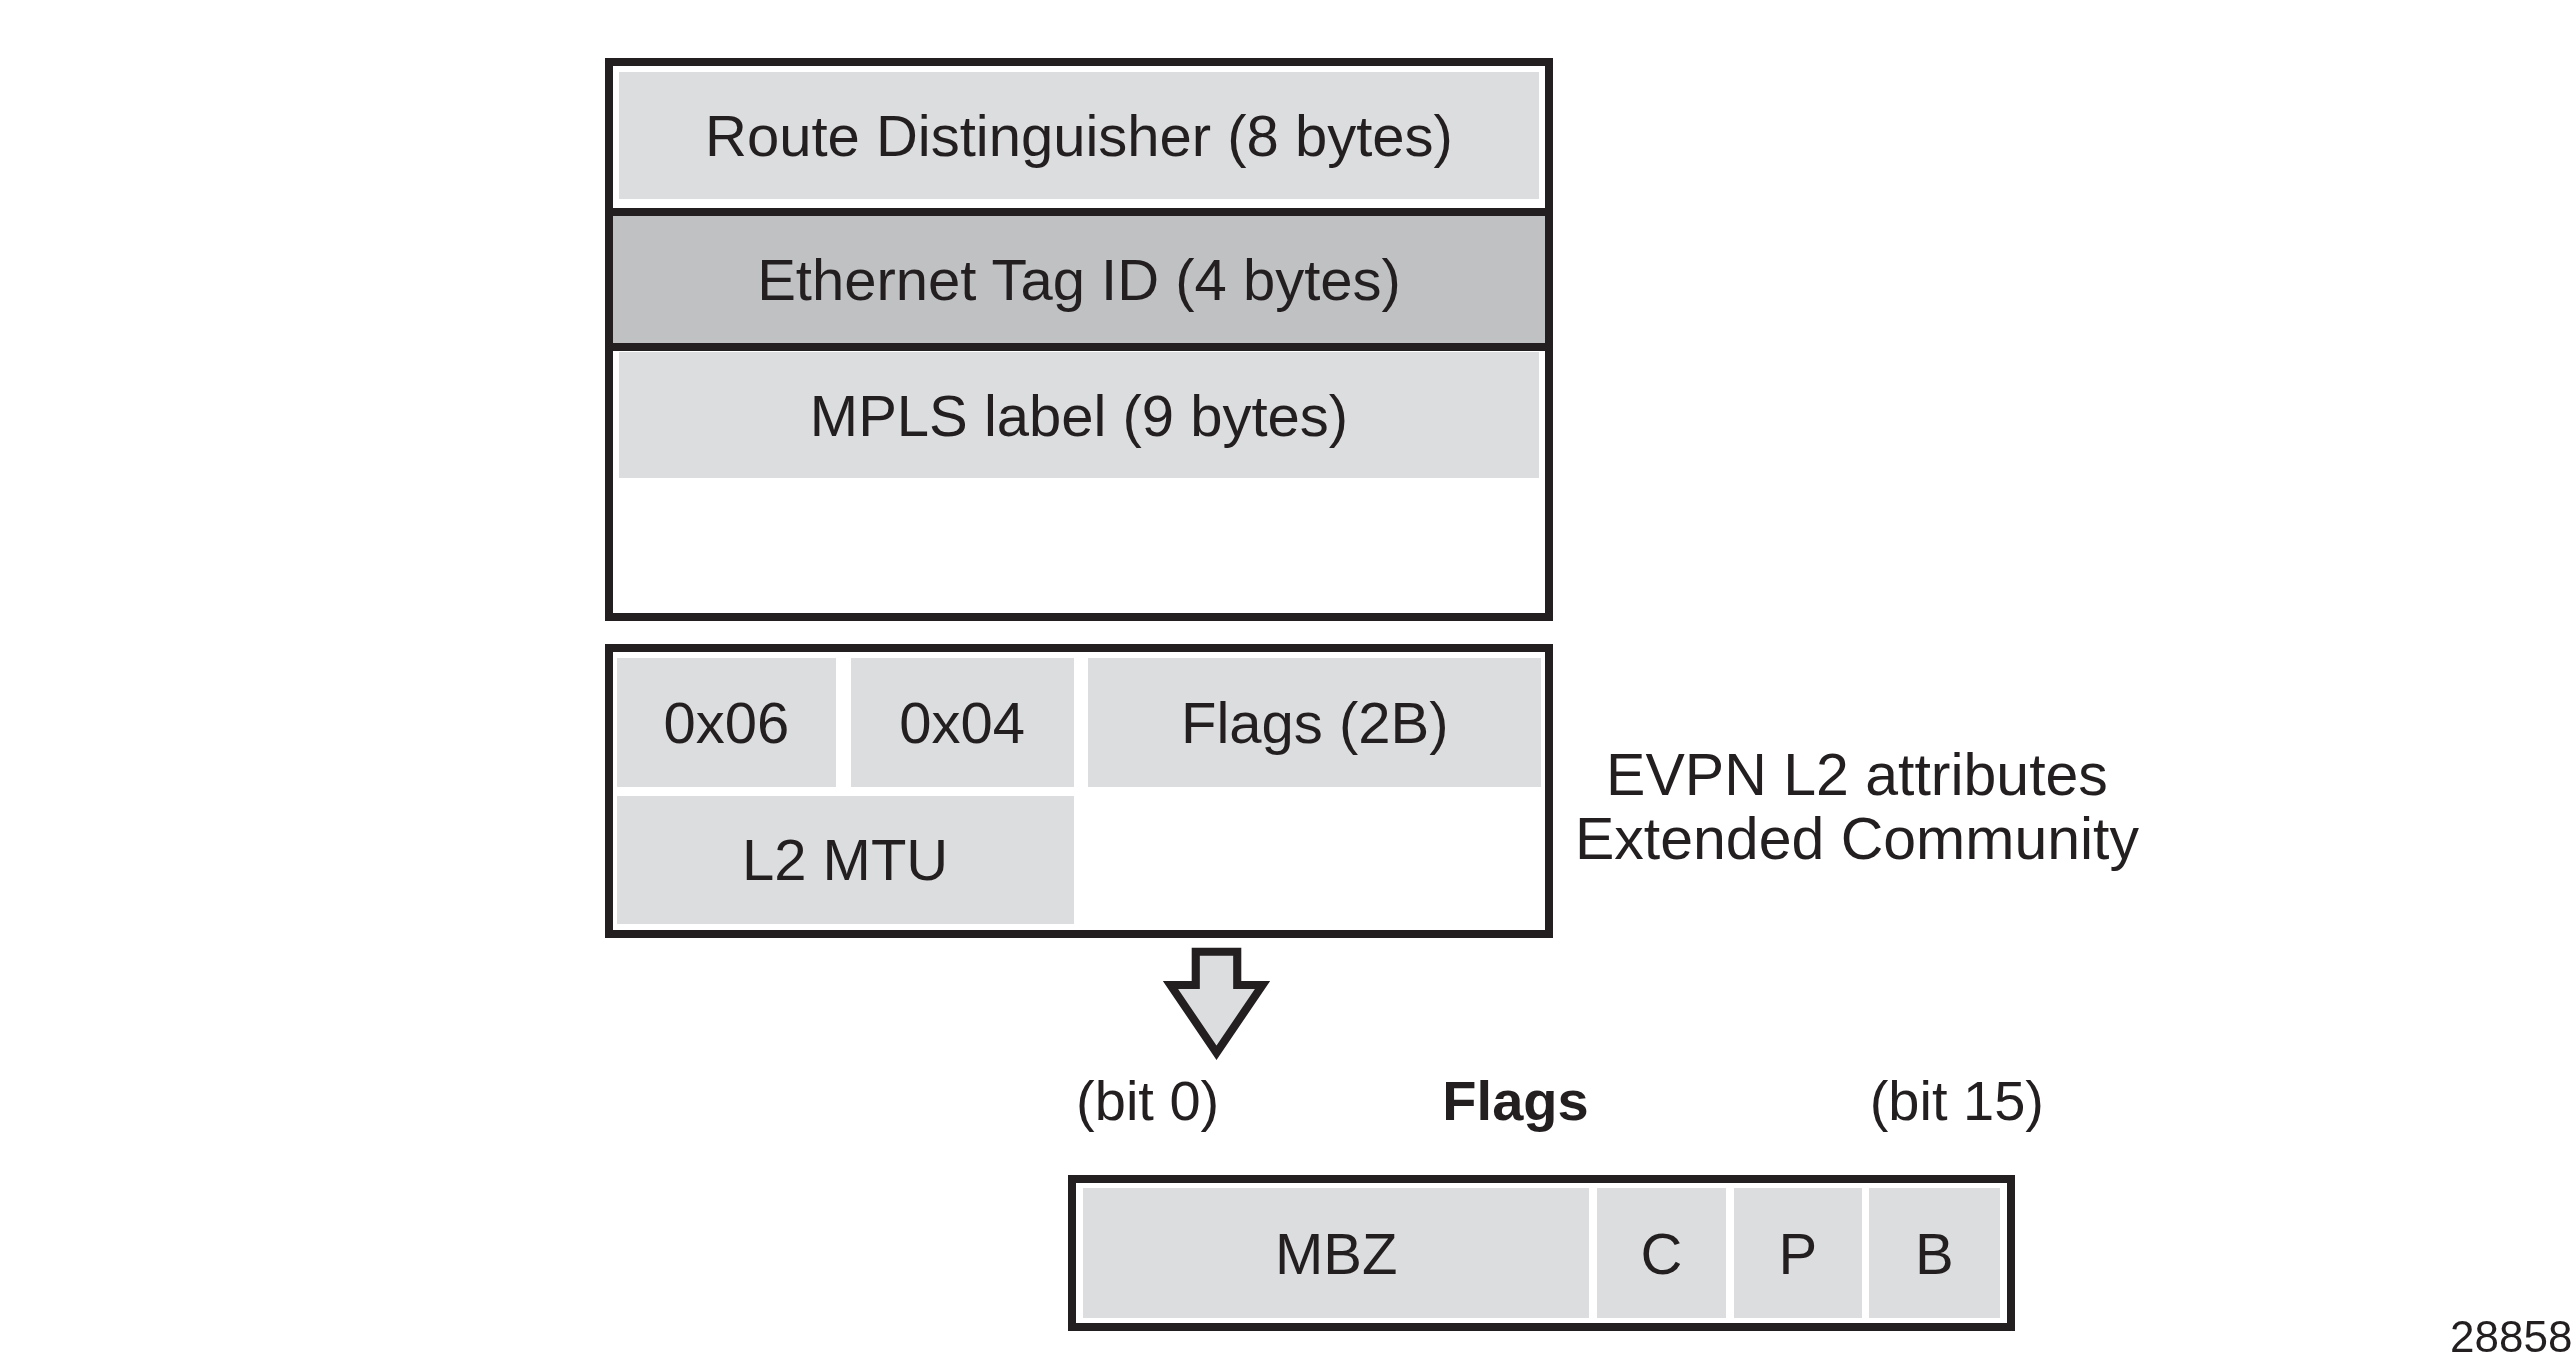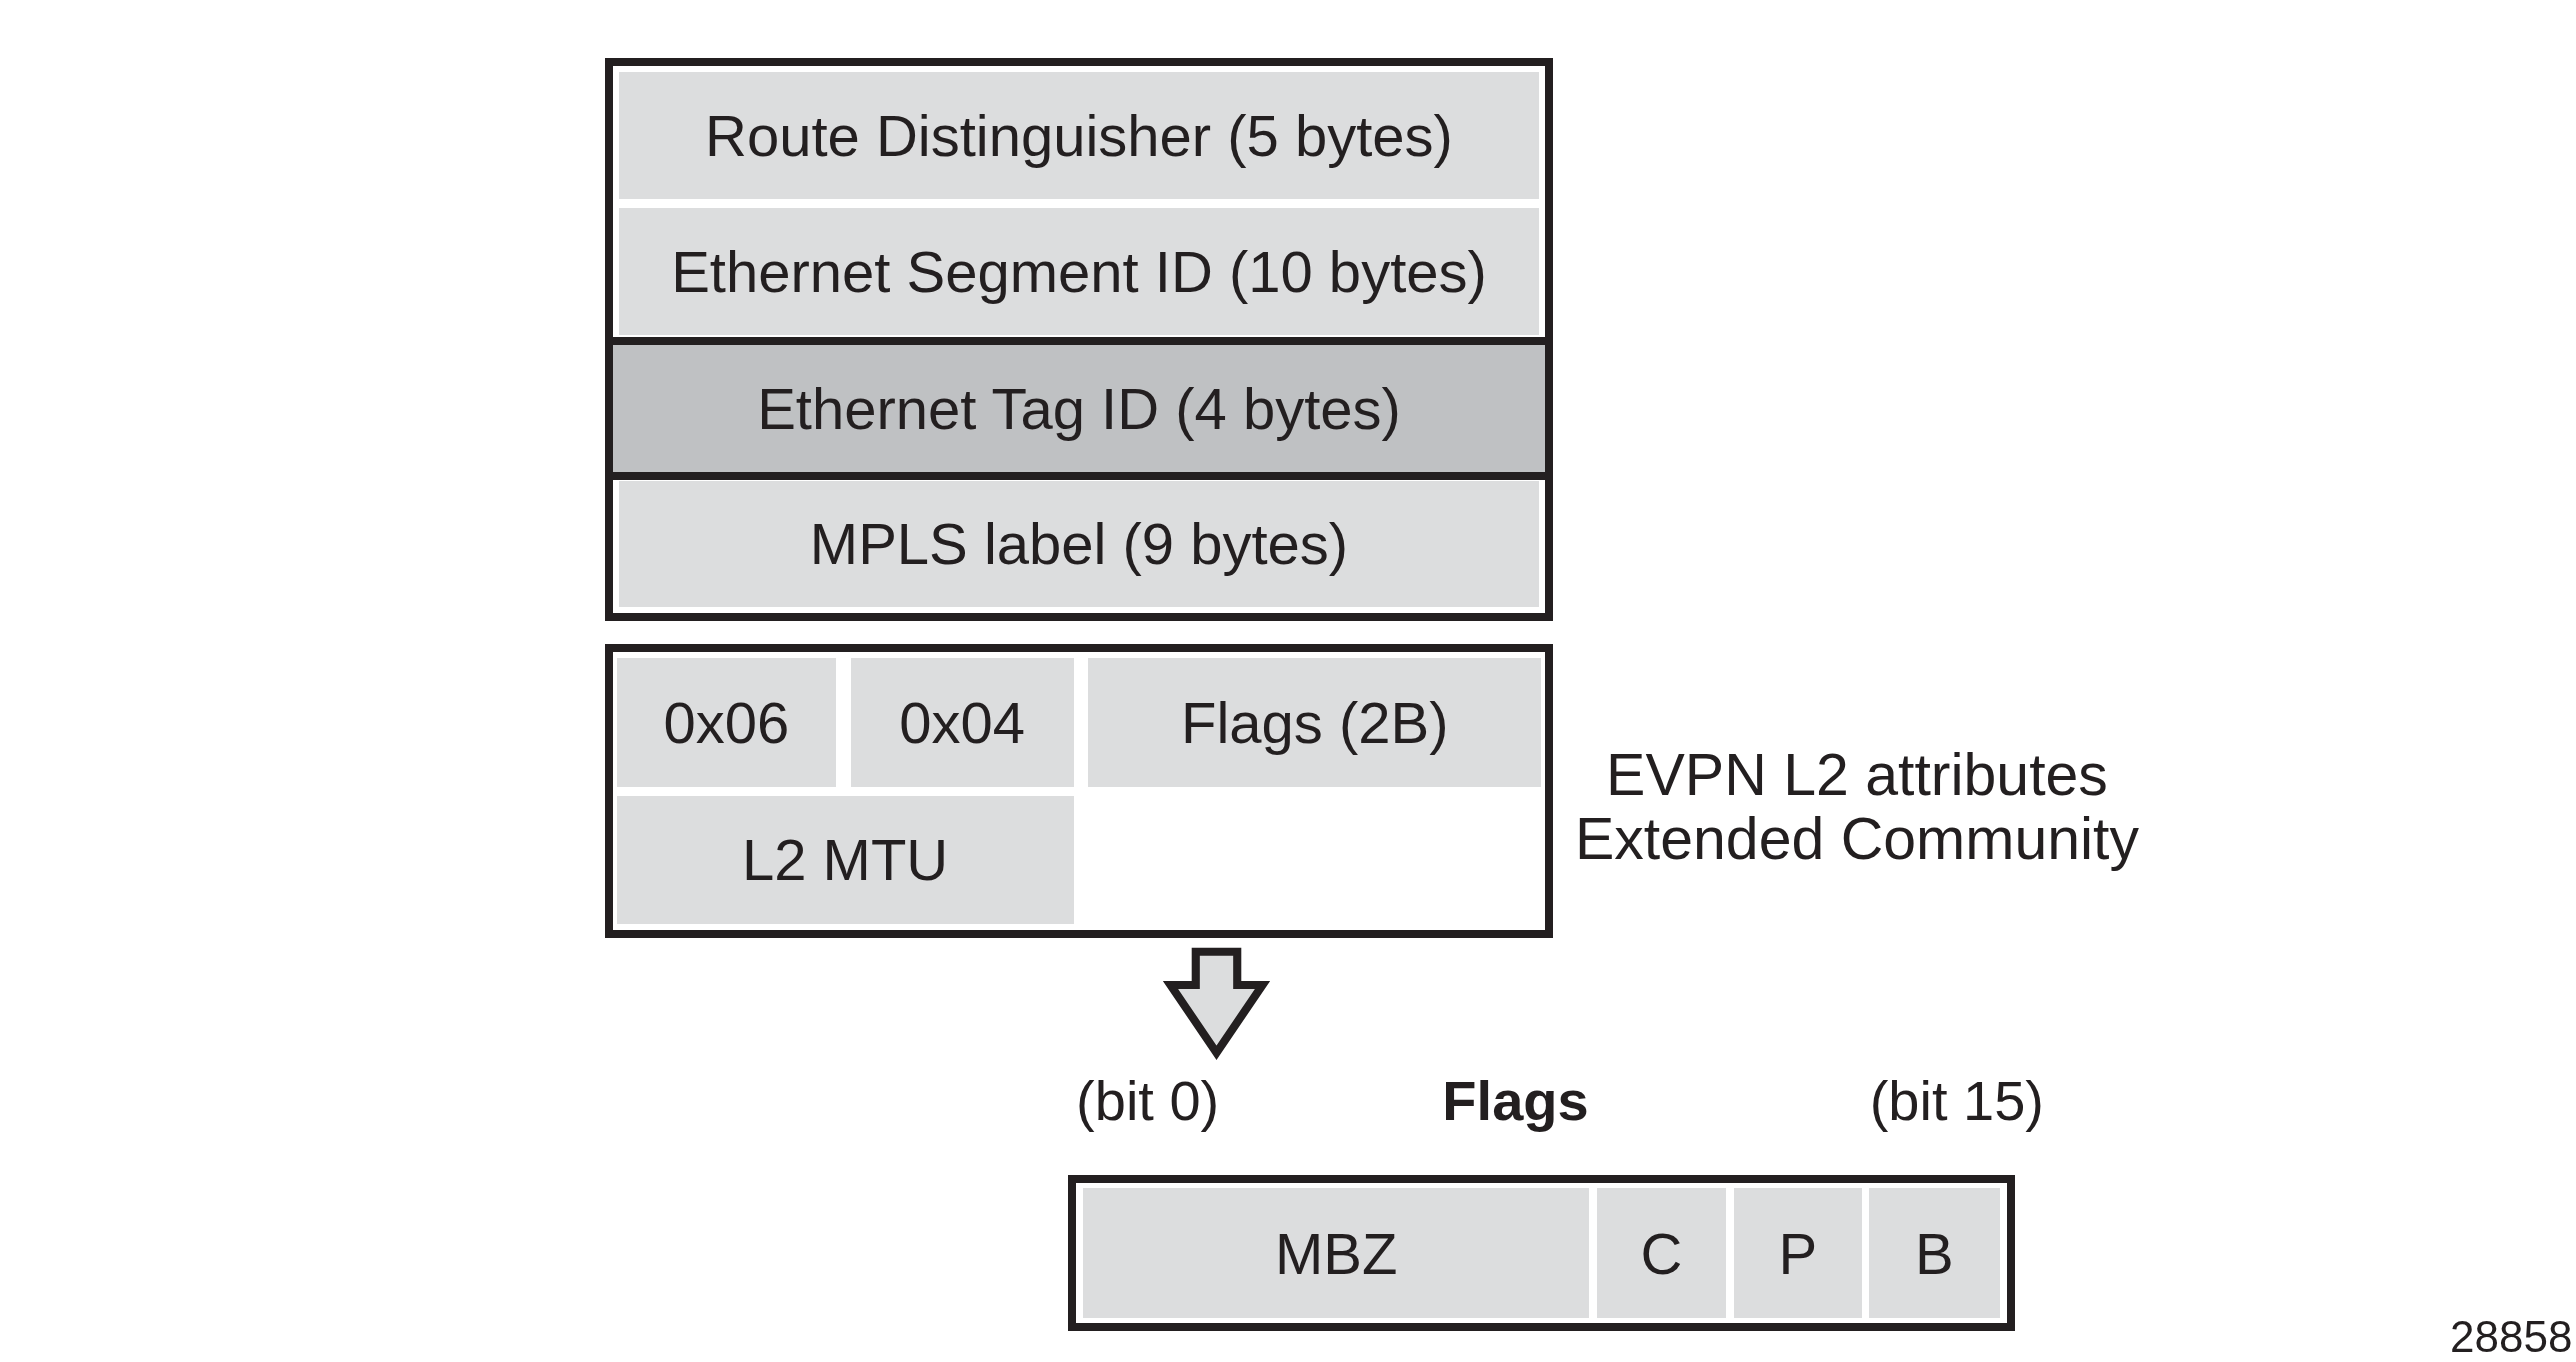--- a/index.html
+++ b/index.html
@@ -44,22 +44,21 @@
   .flags-box{left:1068px;top:1139px;width:947px;height:156px;padding:5.4px 7.2px;display:grid;
              grid-template-columns:561fr 144fr 142fr 145fr;column-gap:7.2px;margin-top:36px;}
   .fig-num{position:absolute;right:3.6px;top:1312px;font-size:44px;}
 </style>
 </head>
 <body>
 
 <div class="canvas">
 
   <div class="outer route-box">
-    <div class="frow frow-1">Route Distinguisher (5 bytes)</div>
-    <div class="frow frow-2">Ethernet Segment ID (10 bytes)</div>
+    <div class="frow frow-1">Route Distinguisher (8 bytes)</div>
     <div class="frow frow-hl">Ethernet Tag ID (4 bytes)</div>
     <div class="frow frow-4">MPLS label (9 bytes)</div>
   </div>
 
   <div class="outer ec-box">
     <div class="cell">0x06</div>
     <div class="cell">0x04</div>
     <div class="cell">Flags (2B)</div>
     <div class="cell span12">L2 MTU</div>
   </div>

